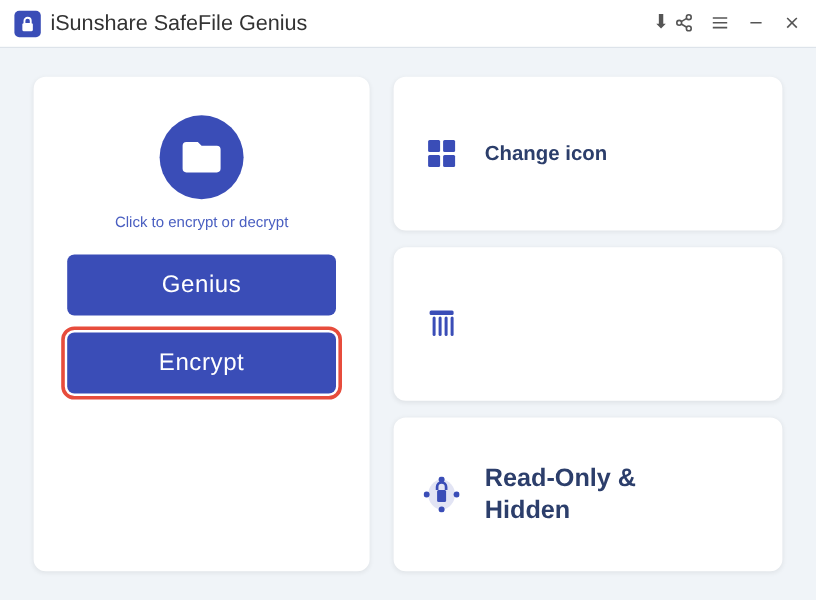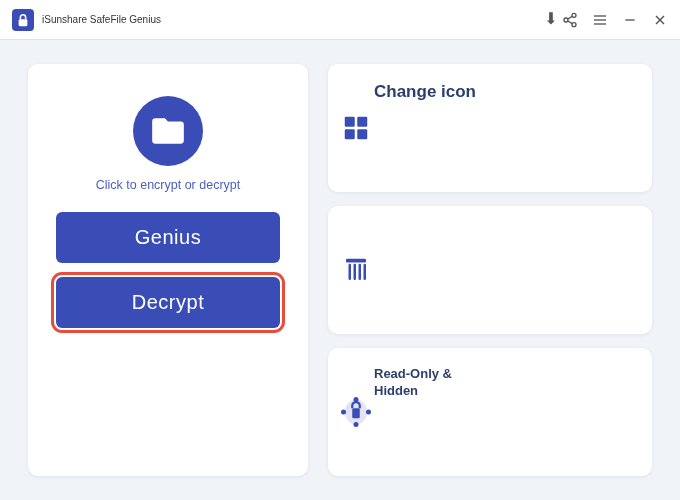--- a/index.html
+++ b/index.html
@@ -36,21 +36,21 @@
       margin-right: 8px;
     }
 
     .title-bar-logo svg {
       width: 14px;
       height: 14px;
       fill: white;
     }
 
     .title-bar-title {
-      font-size: 10px;
+      font-size: 18px;
       color: #333;
       flex: 1;
     }
 
     .title-bar-controls {
       display: flex;
       align-items: center;
       gap: 14px;
     }
 
@@ -139,21 +139,23 @@
       flex: 1;
       display: flex;
       flex-direction: column;
       gap: 14px;
     }
 
     .action-card {
       background: #ffffff;
       border-radius: 10px;
       display: flex;
-      padding: 18px 10px;
+      align-items: center;
+      padding: 18px 22px;
+      gap: 18px;
       cursor: pointer;
       box-shadow: 0 1px 4px rgba(0,0,0,0.07);
       flex: 1;
       transition: background 0.15s;
     }
 
     .action-icon {
       color: #3a4db7;
       font-size: 28px;
       flex-shrink: 0;
@@ -169,21 +171,21 @@
       fill: #3a4db7;
     }
 
     .action-label {
       font-size: 17px;
       font-weight: 600;
       color: #2c3e6b;
     }
 
     .action-label-two-line {
-      font-size: 13px;
+      font-size: 21px;
       font-weight: 600;
       color: #2c3e6b;
       line-height: 1.3;
     }
   </style>
 </head>
 <body>
 
 <div class="title-bar">
   <div class="title-bar-logo">
@@ -228,21 +230,21 @@
 <div class="main-content">
 
   <div class="left-panel">
     <div class="folder-icon-wrapper">
       <svg viewBox="0 0 24 24">
         <path d="M10 4H4a2 2 0 00-2 2v12a2 2 0 002 2h16a2 2 0 002-2V8a2 2 0 00-2-2h-8l-2-2z"></path>
       </svg>
     </div>
     <div class="click-hint">Click to encrypt or decrypt</div>
     <button class="btn-encrypt">Genius</button>
-    <button class="btn-decrypt">Decrypt</button>
+    <button class="btn-decrypt">Encrypt</button>
   </div>
 
   <div class="right-panel">
 
     <div class="action-card">
       <div class="action-icon">
         <svg viewBox="0 0 24 24">
           <rect x="3" y="3" width="8" height="8" rx="1"></rect>
           <rect x="13" y="3" width="8" height="8" rx="1"></rect>
           <rect x="3" y="13" width="8" height="8" rx="1"></rect>

